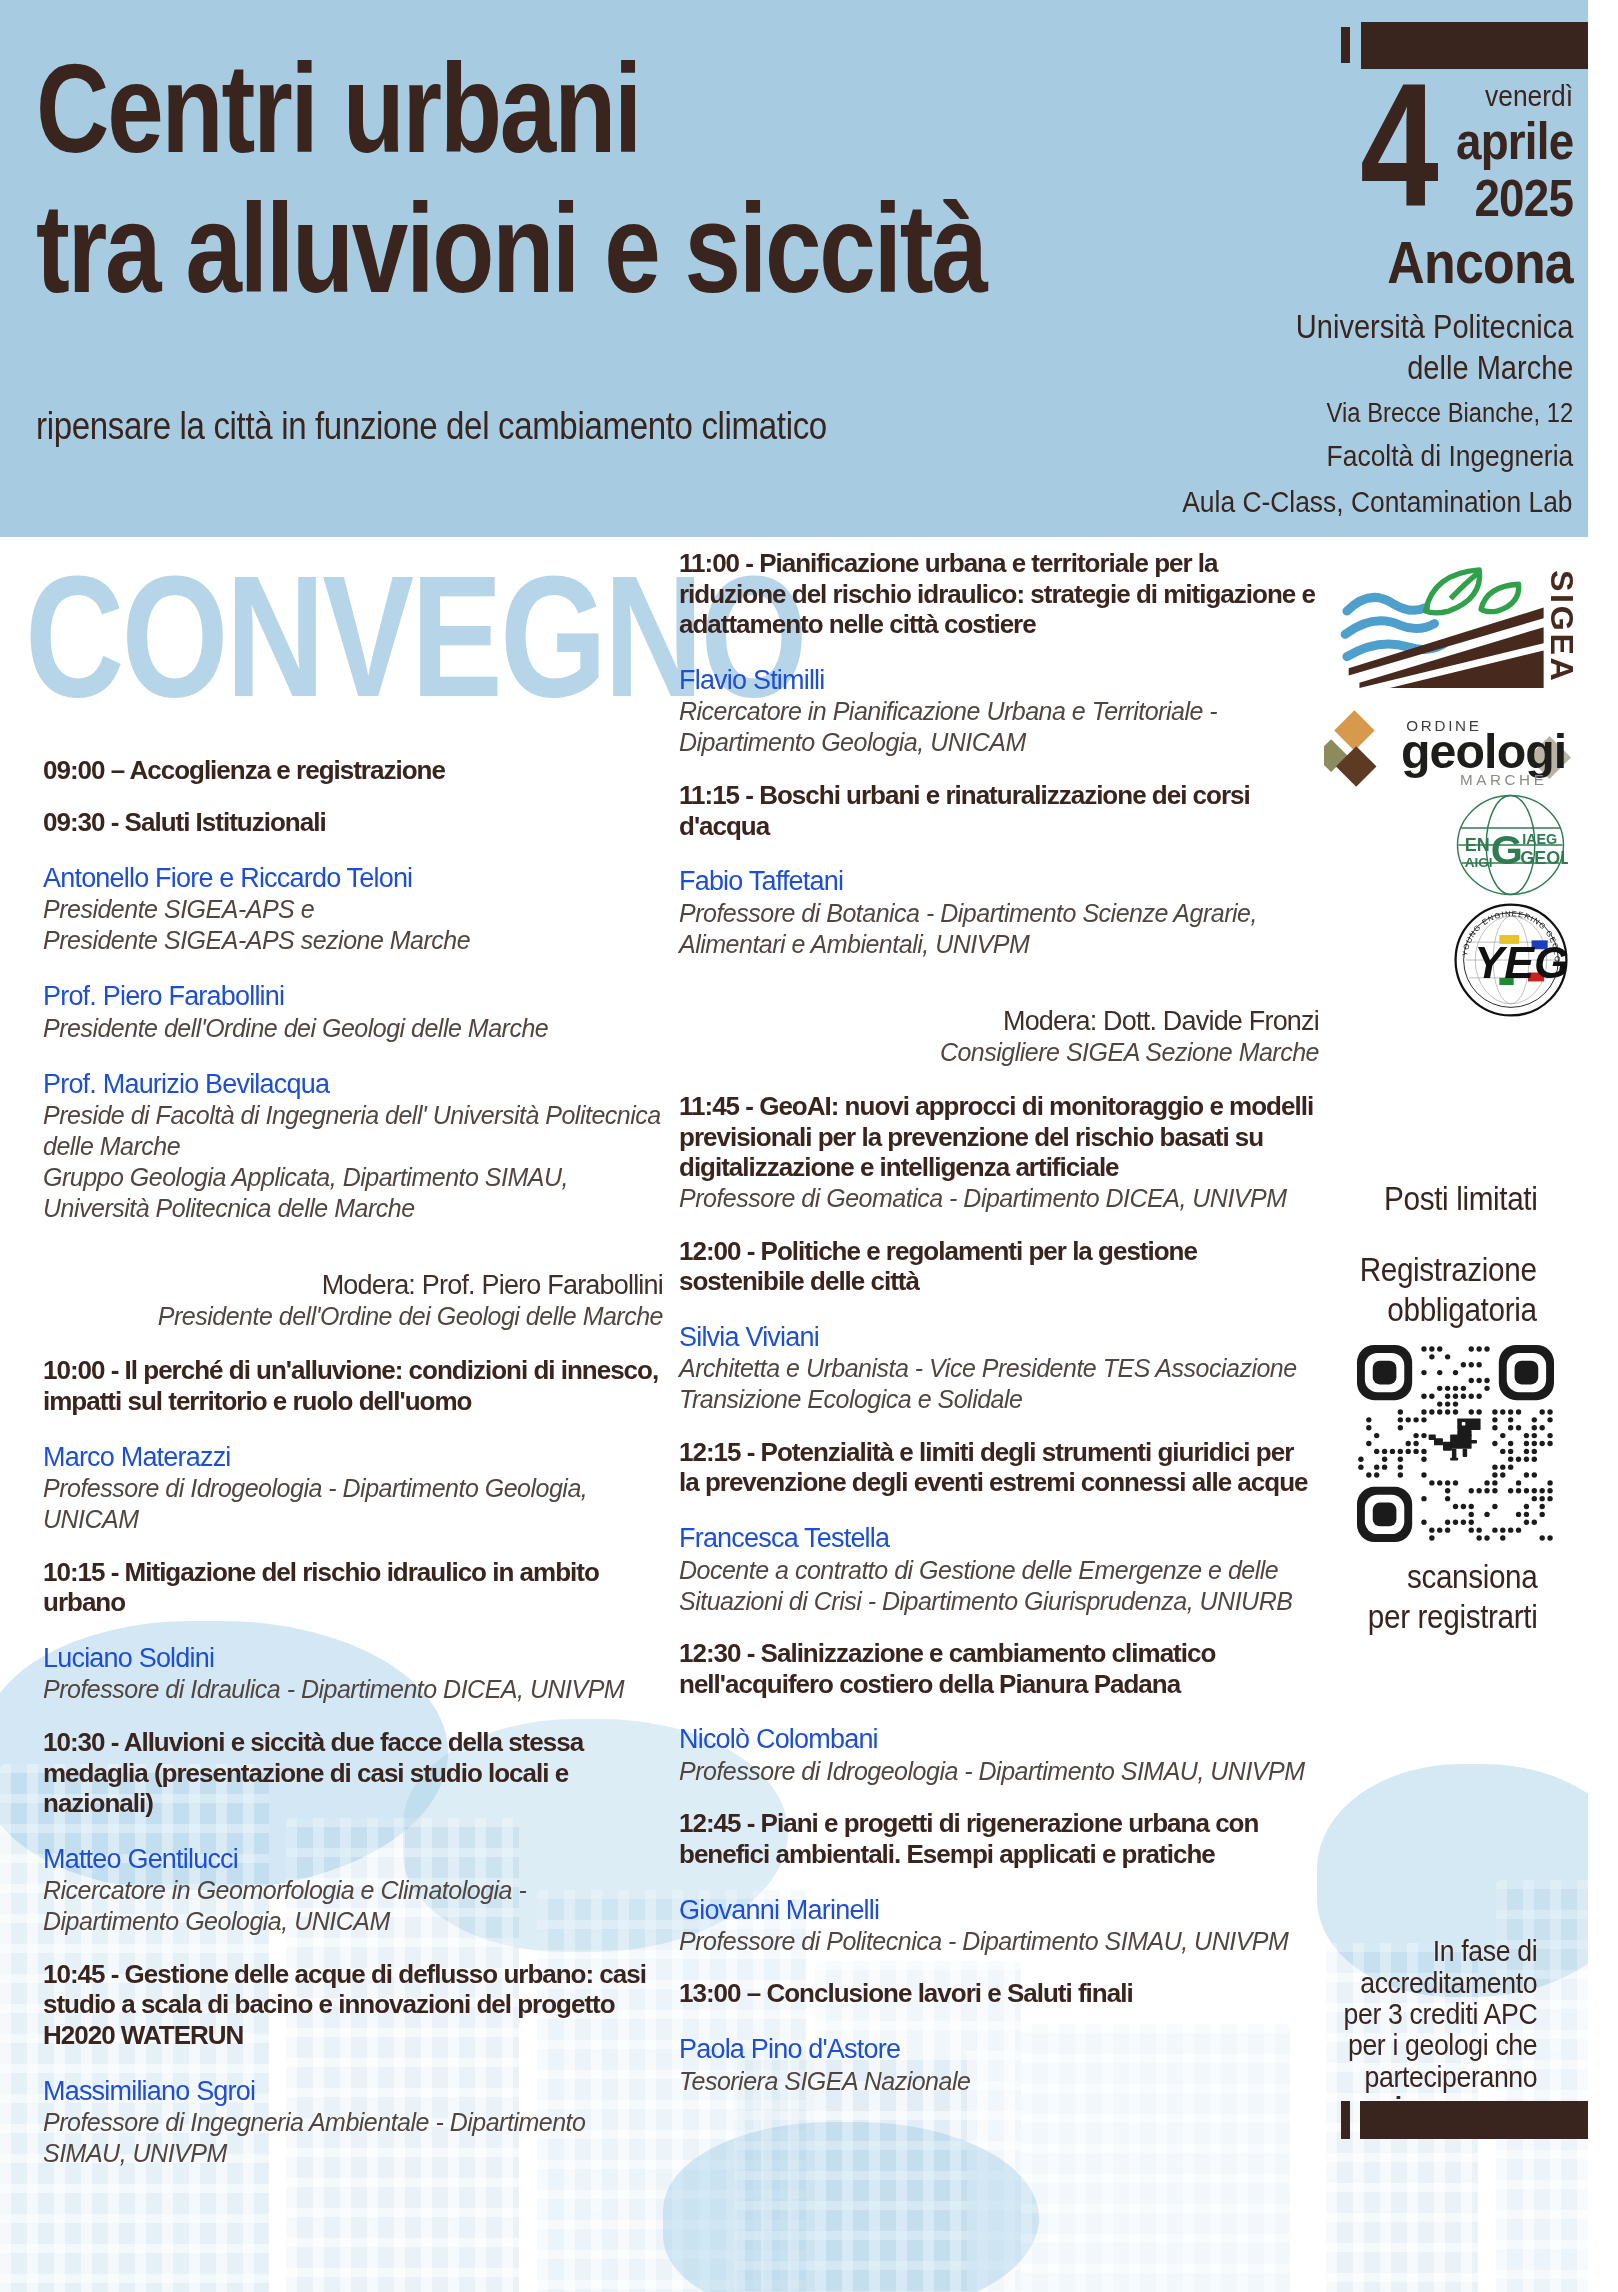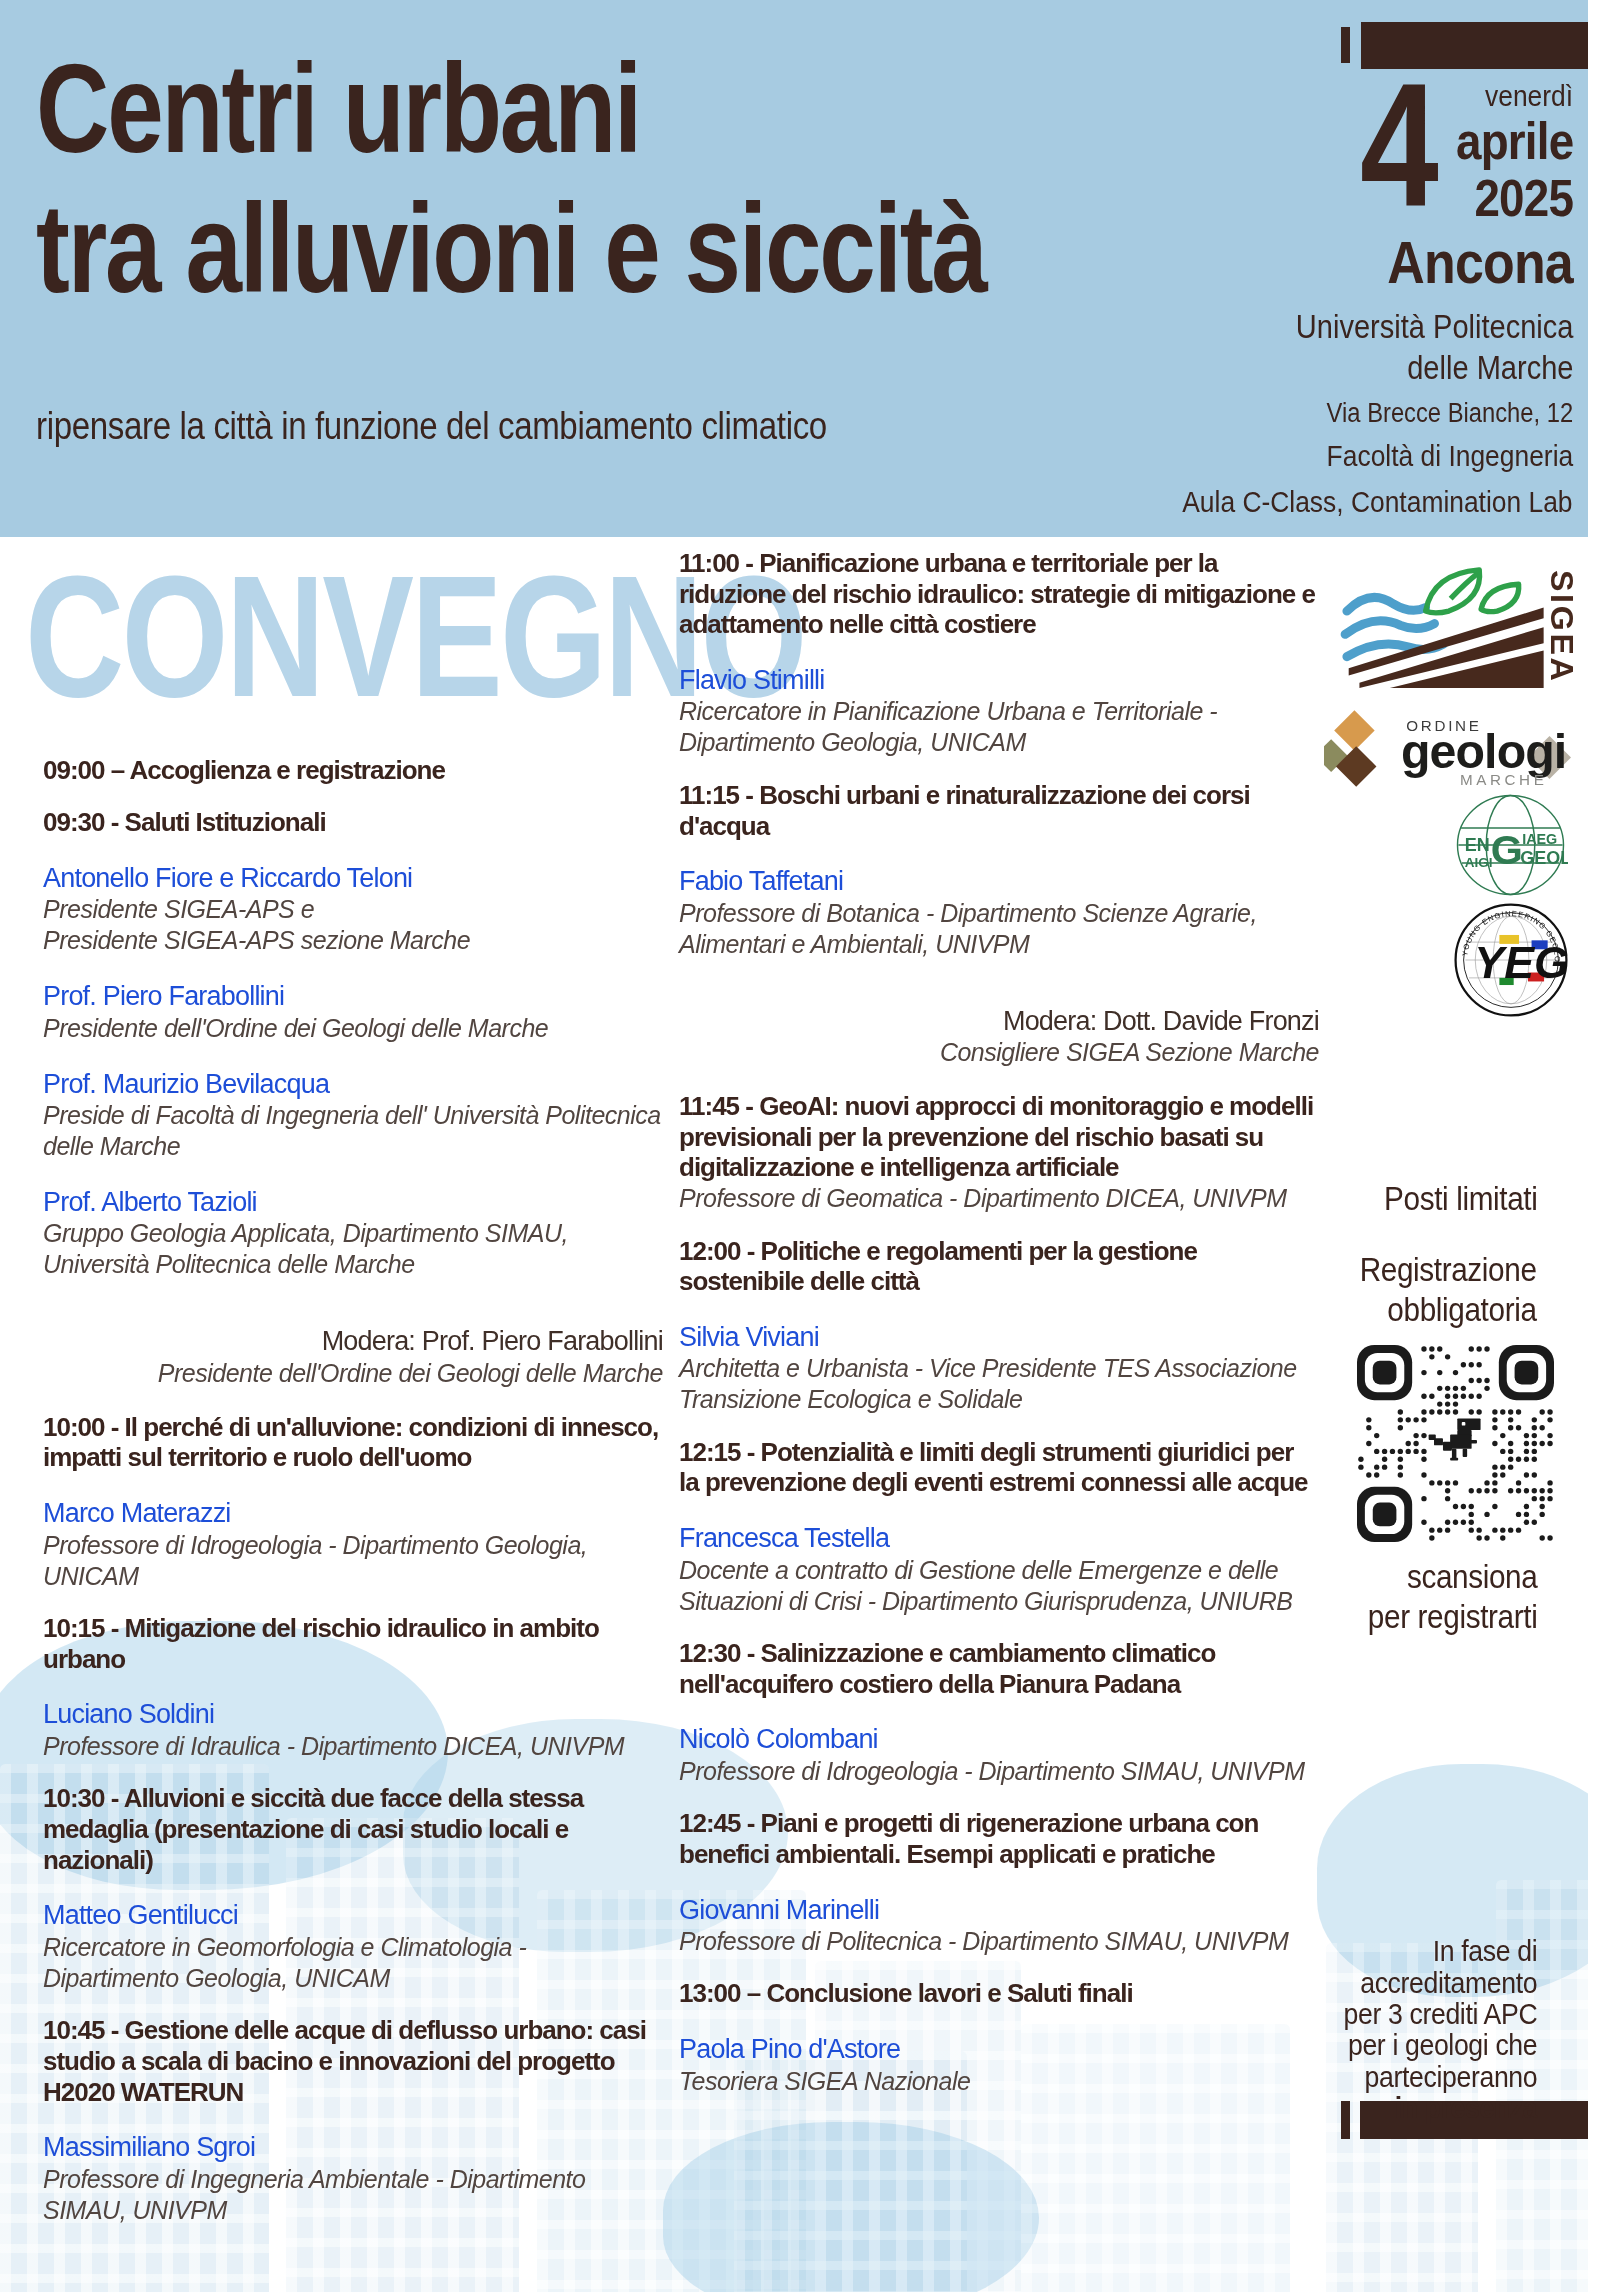--- a/index.html
+++ b/index.html
@@ -124,21 +124,20 @@
       </div>
       <div class="session">
         <div class="session-title">09:30 - Saluti Istituzionali</div>
         <div class="speaker-name">Antonello Fiore e Riccardo Teloni</div>
         <div class="speaker-role">Presidente SIGEA-APS e
 Presidente SIGEA-APS sezione Marche</div>
         <div class="speaker-name">Prof. Piero Farabollini</div>
         <div class="speaker-role">Presidente dell'Ordine dei Geologi delle Marche</div>
         <div class="speaker-name">Prof. Maurizio Bevilacqua</div>
         <div class="speaker-role">Preside di Facoltà di Ingegneria dell' Università Politecnica delle Marche</div>
-        <div class="speaker-name">Prof. Alberto Tazioli</div>
         <div class="speaker-role">Gruppo Geologia Applicata, Dipartimento SIMAU, Università Politecnica delle Marche</div>
       </div>
       <div class="session modera">
         <div class="modera-name">Modera: Prof. Piero Farabollini</div>
         <div class="speaker-role">Presidente dell'Ordine dei Geologi delle Marche</div>
       </div>
       <div class="session">
         <div class="session-title">10:00 - Il perché di un'alluvione: condizioni di innesco, impatti sul territorio e ruolo dell'uomo</div>
         <div class="speaker-name">Marco Materazzi</div>
         <div class="speaker-role">Professore di Idrogeologia - Dipartimento Geologia, UNICAM</div>

